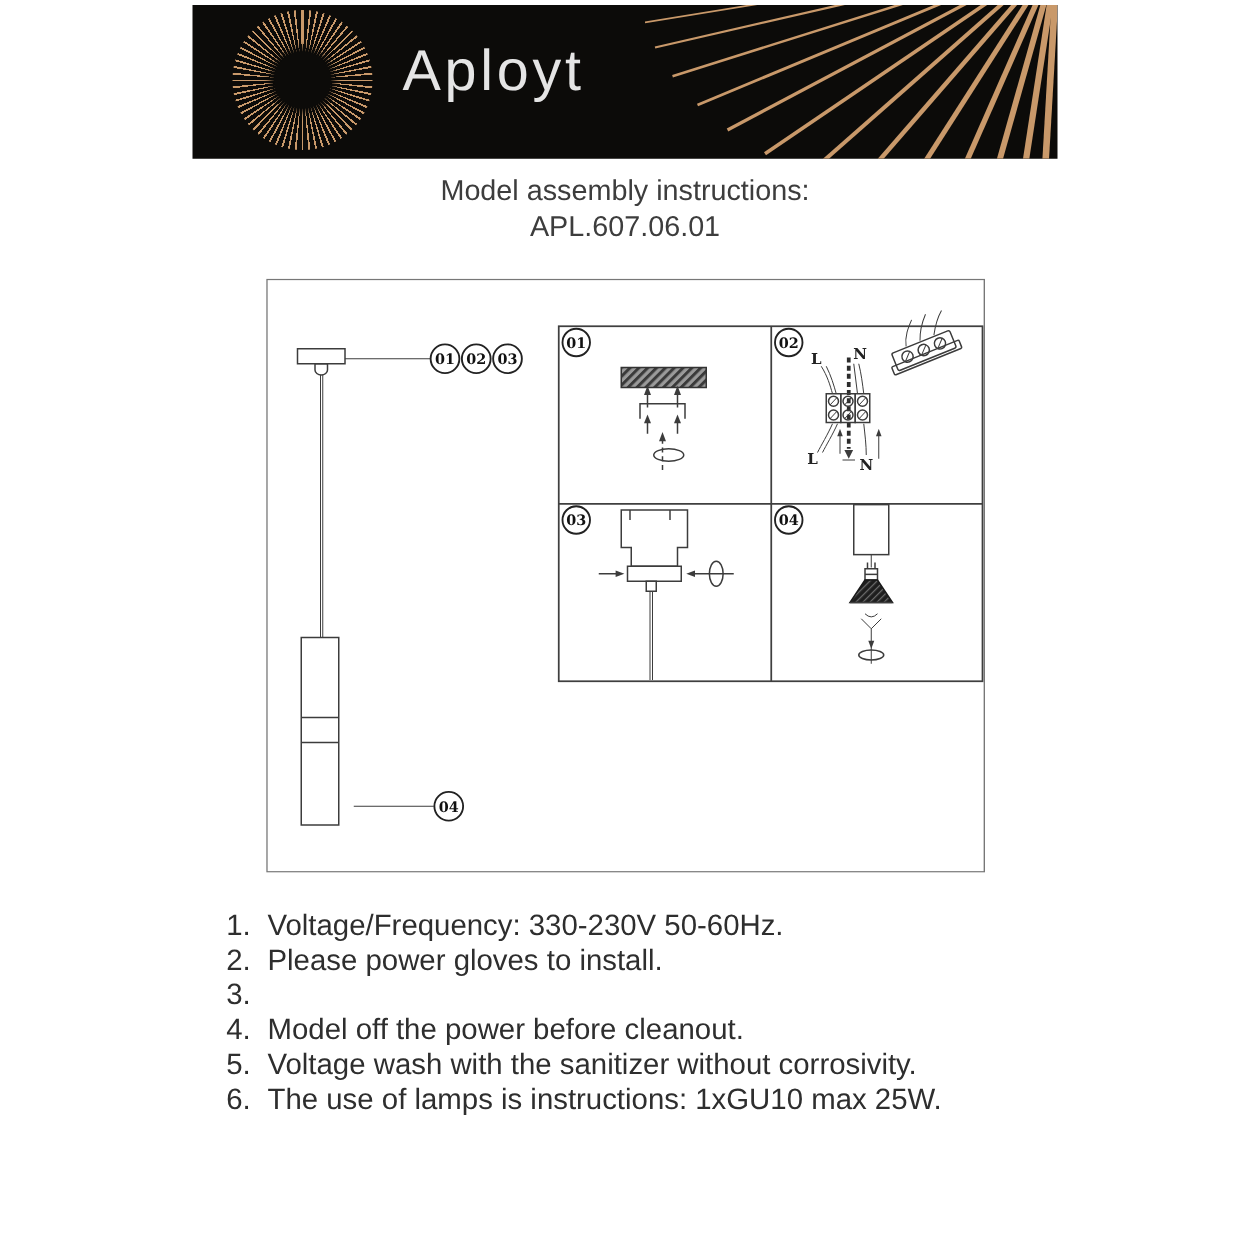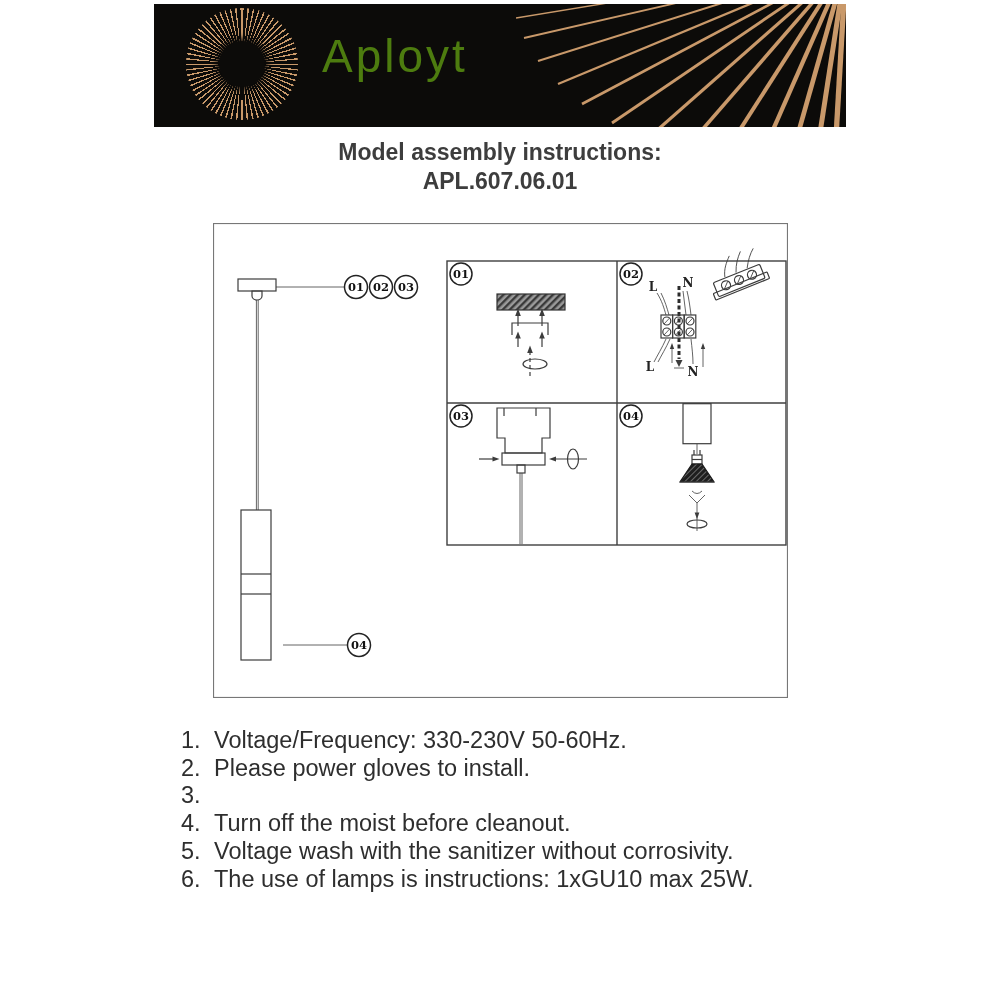--- a/index.html
+++ b/index.html
@@ -17,26 +17,26 @@
     width:112px; height:112px; border-radius:50%;
     background:repeating-conic-gradient(#c9996a 0deg 1.6deg, rgba(0,0,0,0) 1.6deg 5.6deg);
   }
   .sunburst-hole {
     position:absolute; left:50%; top:50%; width:46px; height:46px; border-radius:50%;
     background:#0c0b09; transform:translate(-50%,-50%);
     box-shadow:0 0 6px 3px #0c0b09;
   }
   .brand {
     position:absolute; left:168px; top:25px; font-size:46px; line-height:1.2;
-    color:#4d7c0f; letter-spacing:3px; font-weight:400;
+    color:#e5e5e5; letter-spacing:3px; font-weight:400;
   }
   .rays { position:absolute; right:0; top:0; display:block; }
   
   .title-block { position:absolute; left:0; top:138px; width:1000px; text-align:center; color:#3d3d3d; }
-  .title-line { font-size:23px; line-height:29px;font-weight:bold; }
+  .title-line { font-size:23px; line-height:29px; }
   
   .diagram { position:absolute; left:213px; top:223px; width:575px; height:475px; }
   .diagram svg { display:block; }
   .dline { stroke:#3c3c3c; stroke-width:1.2; fill:none; }
   .dthin { stroke:#3c3c3c; stroke-width:0.8; fill:none; }
   .callout-circle { fill:#ffffff; stroke:#222222; stroke-width:1.5; }
   .callout-text {
     font-family:"DejaVu Serif", serif; font-weight:bold; font-size:11.5px; fill:#111111;
     text-anchor:middle;
   }
@@ -259,21 +259,21 @@
     </li>
     <li>
       <span class="num">2.</span>
       <span class="txt">Please power gloves to install.</span>
     </li>
     <li>
       <span class="num">3.</span>
     </li>
     <li>
       <span class="num">4.</span>
-      <span class="txt">Turn off the moist before cleanout.</span>
+      <span class="txt">Model off the power before cleanout.</span>
     </li>
     <li>
       <span class="num">5.</span>
       <span class="txt">Voltage wash with the sanitizer without corrosivity.</span>
     </li>
     <li>
       <span class="num">6.</span>
       <span class="txt">The use of lamps is instructions: 1xGU10 max 25W.</span>
     </li>
   </ol>

